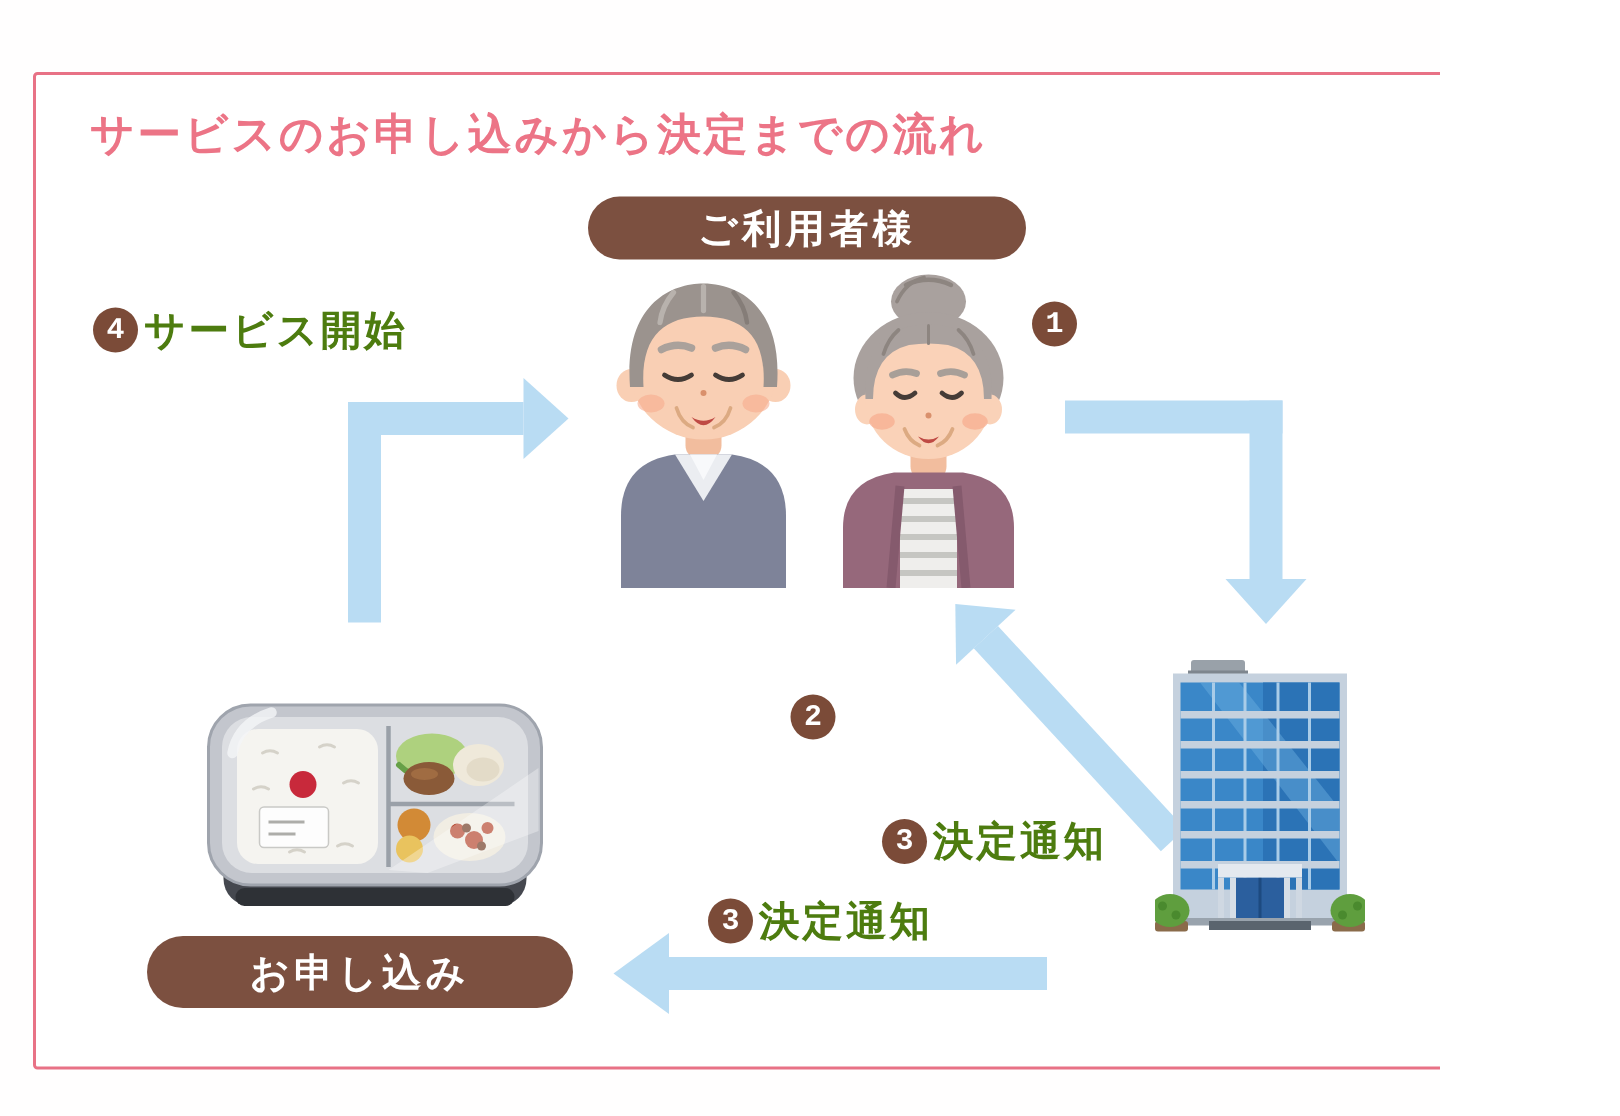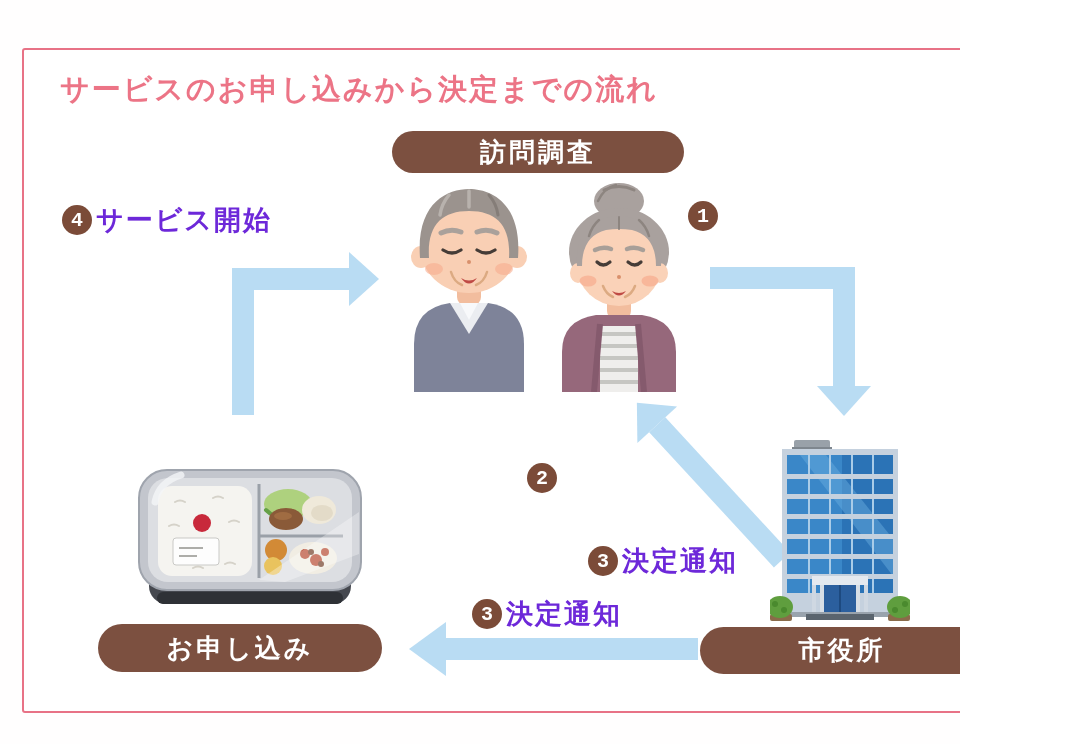--- a/index.html
+++ b/index.html
@@ -25,21 +25,21 @@
   .badge-cityhall{left:700px;top:627px;width:284px;height:47px;}
   .step{
     position:absolute;display:flex;align-items:center;gap:4px;white-space:nowrap;
   }
   .step .num{
     width:30px;height:30px;border-radius:50%;background:#7b4b38;color:#ffffff;
     font-size:20px;font-weight:bold;display:flex;align-items:center;justify-content:center;
     flex:0 0 auto;
   }
   .step .lbl{
-    font-size:27px;font-weight:bold;color:#6d28d9;letter-spacing:2px;
+    font-size:27px;font-weight:bold;color:#4d7c0f;letter-spacing:2px;
   }
   .step1{left:688px;top:201px;}
   .step2{left:527px;top:463px;}
   .step3a{left:588px;top:543px;}
   .step3b{left:472px;top:596px;}
   .step4{left:62px;top:202px;}
   .a-shaft{position:absolute;background:#b9dcf3;}
   .a-tri{position:absolute;width:0;height:0;}
   .tri-right{border-top:27px solid transparent;border-bottom:27px solid transparent;border-left:30px solid #b9dcf3;}
   .tri-left{border-top:27px solid transparent;border-bottom:27px solid transparent;border-right:37px solid #b9dcf3;}
@@ -220,23 +220,22 @@
     <rect x="0" y="178" width="22" height="7" rx="2" fill="#8a6b4a"></rect>
     <rect x="118" y="178" width="22" height="7" rx="2" fill="#8a6b4a"></rect>
     <ellipse cx="10" cy="171" rx="13" ry="11" fill="#5f9e3e"></ellipse>
     <circle cx="5" cy="168" r="3" fill="#4a8a2e"></circle>
     <circle cx="14" cy="174" r="3" fill="#4a8a2e"></circle>
     <ellipse cx="130" cy="171" rx="13" ry="11" fill="#5f9e3e"></ellipse>
     <circle cx="125" cy="174" r="3" fill="#4a8a2e"></circle>
     <circle cx="135" cy="168" r="3" fill="#4a8a2e"></circle>
   </svg>
 
-  <div class="badge badge-user">訪問調査</div>
+  <div class="badge badge-user">ご利用者様</div>
   <div class="badge badge-bento">お申し込み</div>
-  <div class="badge badge-cityhall">市役所</div>
 
   <div class="step step1">
     <span class="num">1</span>
   </div>
   <div class="step step2">
     <span class="num">2</span>
   </div>
   <div class="step step3a">
     <span class="num">3</span>
     <span class="lbl">決定通知</span>

